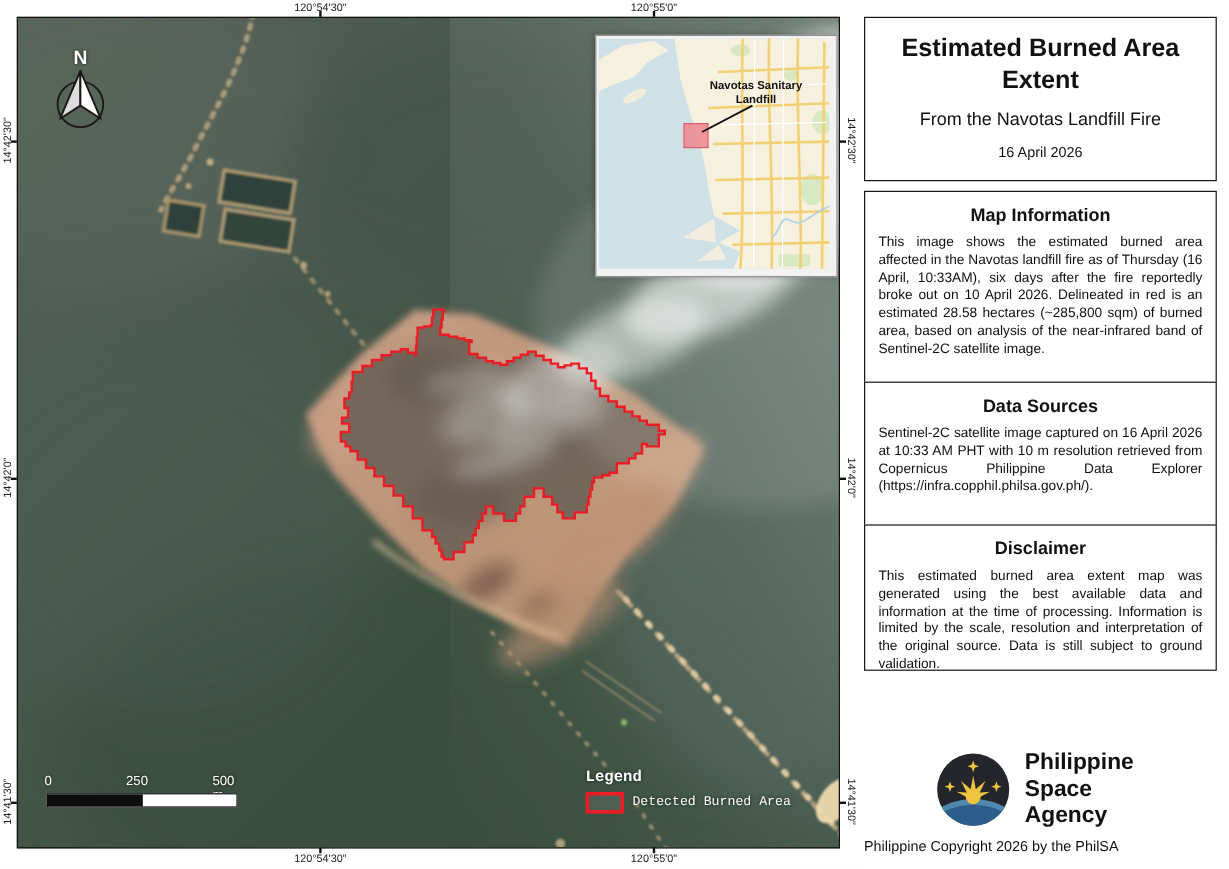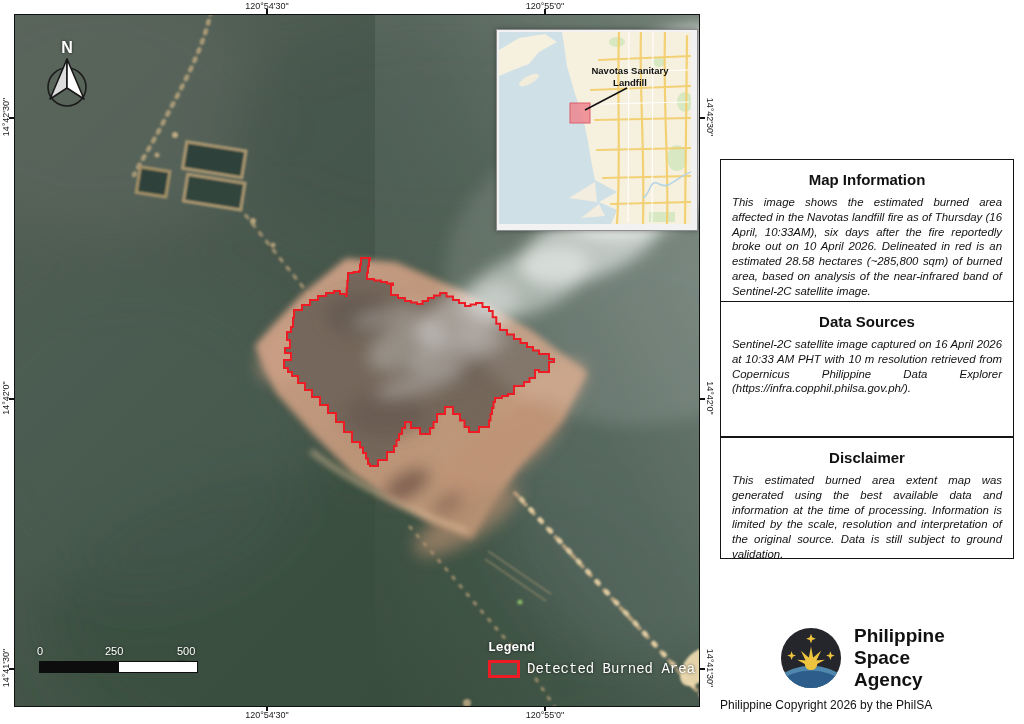--- a/index.html
+++ b/index.html
@@ -21,37 +21,37 @@
   #north{left:26px;top:22px;width:52px;height:80px;}
   #scalebar{left:22px;top:630px;width:170px;height:32px;}
   #scalebar .lbl{position:absolute;top:0;font-size:11px;}
   #scalebar .bar{position:absolute;left:2px;top:16px;width:157px;height:10px;
                  border:1.2px solid #0d0d0d;background:#fff;}
   #scalebar .bar .half{position:absolute;left:0;top:0;width:50%;height:100%;background:#0d0d0d;}
   #legend{left:473px;top:625px;font-family:Liberation Mono, monospace;}
   #legend .ttl{font-size:13px;font-weight:bold;margin-bottom:5px;}
   #legend .row{display:flex;align-items:center;gap:7px;}
   #legend .swatch{width:26px;height:12px;border:3px solid #ed1c24;background:rgba(255,255,255,.08);}
-  #legend .itm{font-size:14px;}
+  #legend .itm{font-size:11px;}
   
   #inset{position:absolute;left:481px;top:14px;width:196px;height:196px;background:#f2f2f2;
          padding:2px;border:1px solid #8d8d8d;box-shadow:0 0 5px rgba(0,0,0,.35);}
   
   #panel{position:absolute;left:720px;top:0;width:296px;height:724px;background:#fff;}
   .pbox{position:absolute;left:0;width:294px;border:1.5px solid #141414;background:#fff;
         box-sizing:border-box;text-align:center;}
   #box-title{top:14px;height:137px;padding:13px 12px 0;}
   #box-title h1{margin:0;font-size:21px;line-height:1.22;font-weight:bold;}
   #box-title .sub{font-size:15px;margin-top:12px;}
   #box-title .date{font-size:12px;margin-top:12px;}
   #box-info{top:159px;height:162px;}
-  #box-sources{top:301px;height:136px;}
+  #box-sources{top:318px;height:136px;}
   #box-disclaimer{top:437px;height:122px;}
   .pbox h2{margin:11px 0 0;font-size:15px;font-weight:bold;}
-  .pbox p{margin:7px 11px 0;font-size:11.4px;line-height:1.3;text-align:justify;font-style:italic;}
+  .pbox p{margin:7px 11px 0;font-size:11.4px;line-height:1.3;text-align:justify;}
   #logo-row{position:absolute;left:60px;top:601px;display:flex;align-items:center;gap:12px;margin-top:24px;}
   #logo-row .agency{font-size:19px;font-weight:bold;line-height:1.15;text-align:left;}
   #copyright{position:absolute;left:0;right:2px;top:698px;text-align:left;font-size:12px;}
 </style>
 </head>
 <body>
 
 <div id="sheet">
 
   <div id="map-frame">
@@ -248,20 +248,25 @@
   <div class="coord h" style="left:222px;top:710px">120°54'30"</div>
   <div class="coord h" style="left:500px;top:710px">120°55'0"</div>
   <div class="coord v" style="left:6px;top:117px">14°42'30"</div>
   <div class="coord v" style="left:6px;top:398px">14°42'0"</div>
   <div class="coord v" style="left:6px;top:668px">14°41'30"</div>
   <div class="coord vr" style="left:710px;top:117px">14°42'30"</div>
   <div class="coord vr" style="left:710px;top:398px">14°42'0"</div>
   <div class="coord vr" style="left:710px;top:668px">14°41'30"</div>
 
   <div id="panel">
+    <div class="pbox" id="box-title">
+      <h1>Estimated Burned Area Extent</h1>
+      <div class="sub">From the Navotas Landfill Fire</div>
+      <div class="date">16 April 2026</div>
+    </div>
     <div class="pbox" id="box-info">
       <h2>Map Information</h2>
       <p>This image shows the estimated burned area affected in the Navotas landfill fire as of Thursday (16 April, 10:33AM), six days after the fire reportedly broke out on 10 April 2026. Delineated in red is an estimated 28.58 hectares (~285,800 sqm) of burned area, based on analysis of the near-infrared band of Sentinel-2C satellite image.</p>
     </div>
     <div class="pbox" id="box-sources">
       <h2>Data Sources</h2>
       <p>Sentinel-2C satellite image captured on 16 April 2026 at 10:33 AM PHT with 10 m resolution retrieved from Copernicus Philippine Data Explorer (https://infra.copphil.philsa.gov.ph/).</p>
     </div>
     <div class="pbox" id="box-disclaimer">
       <h2>Disclaimer</h2>

